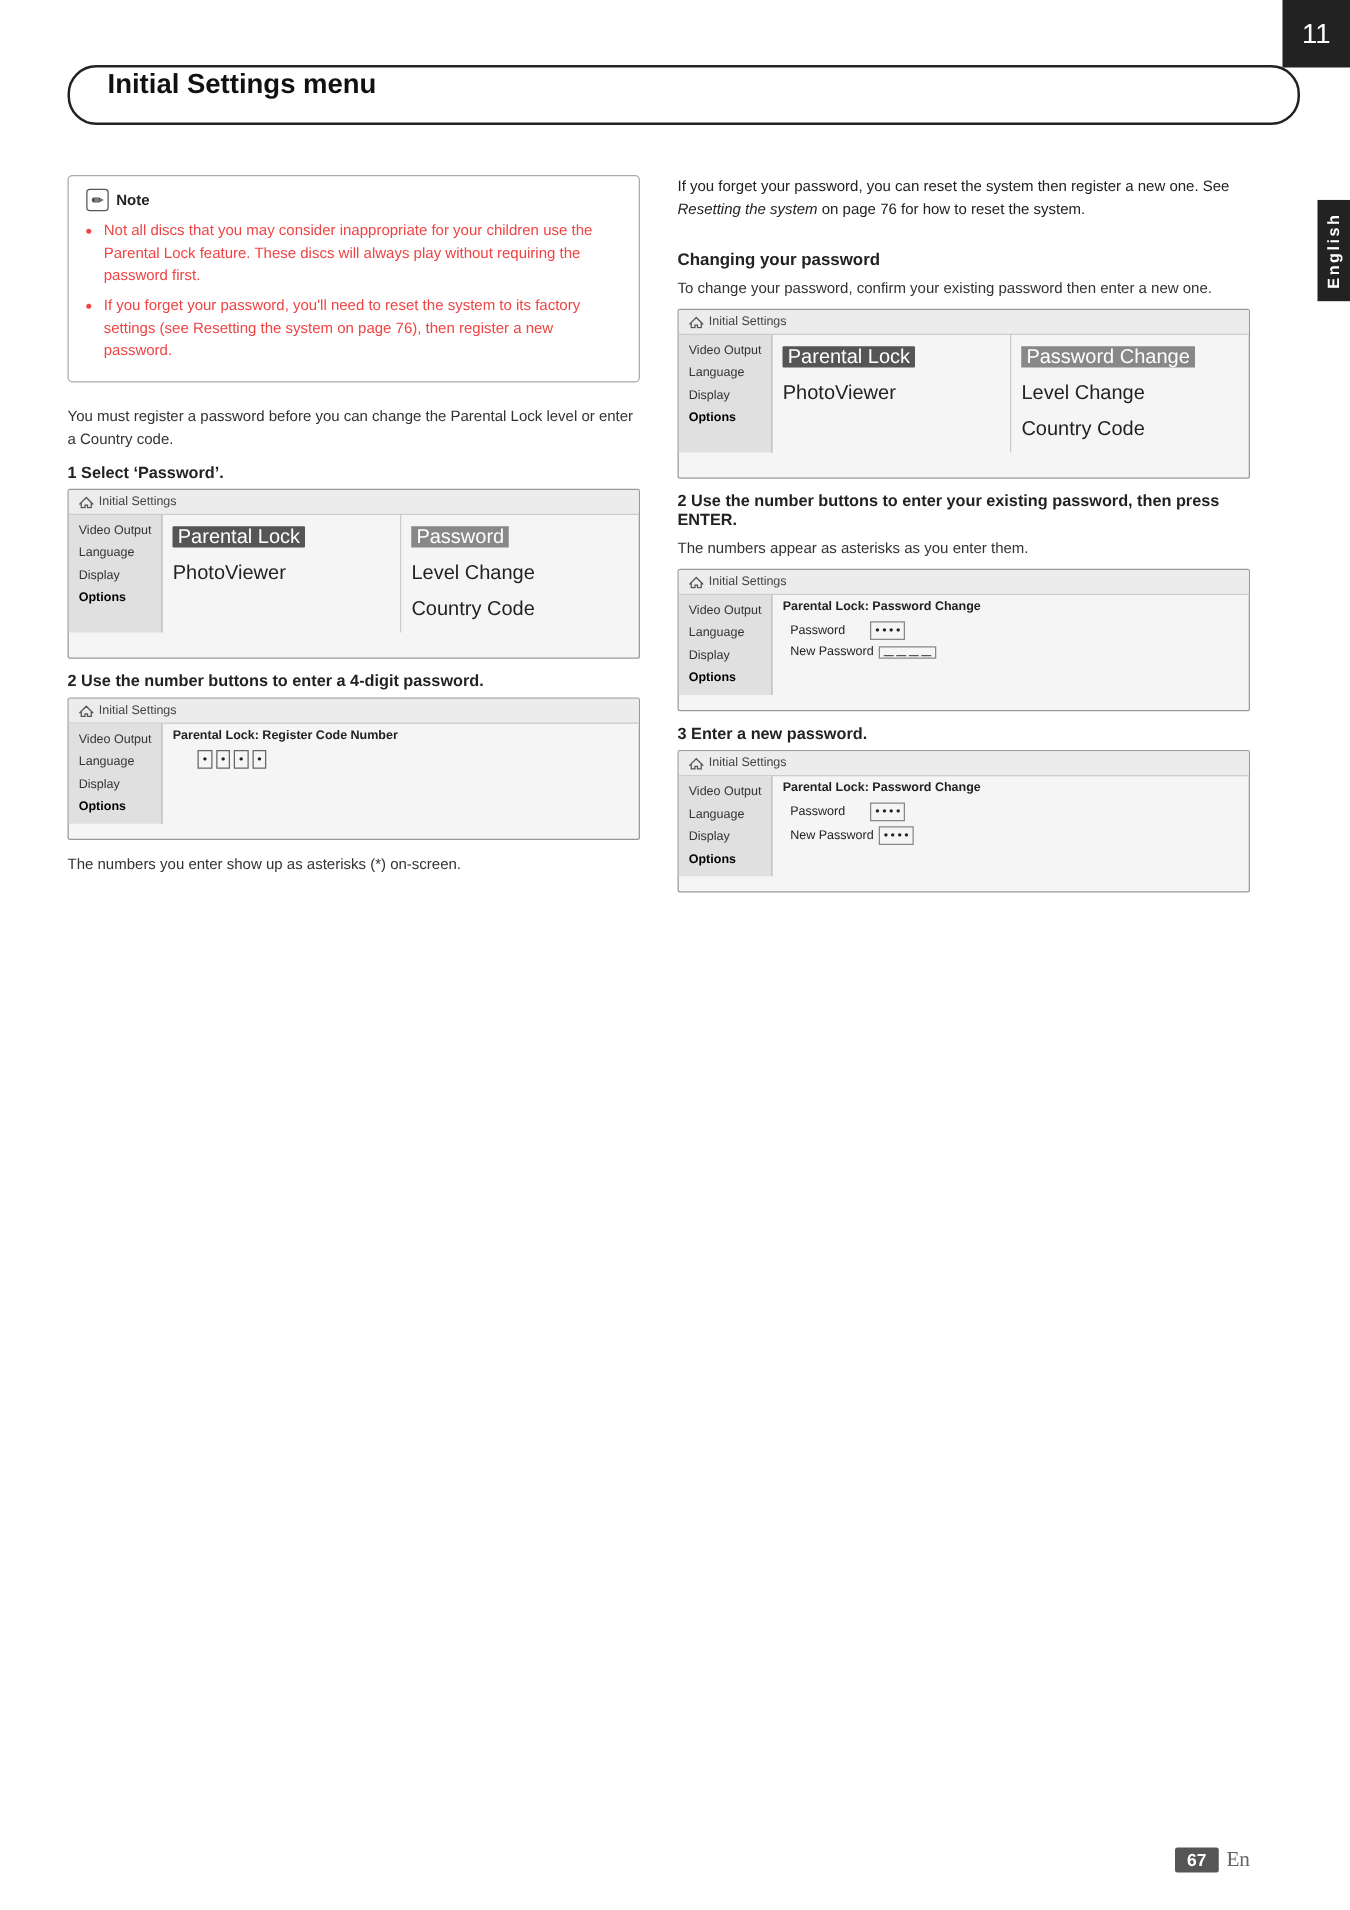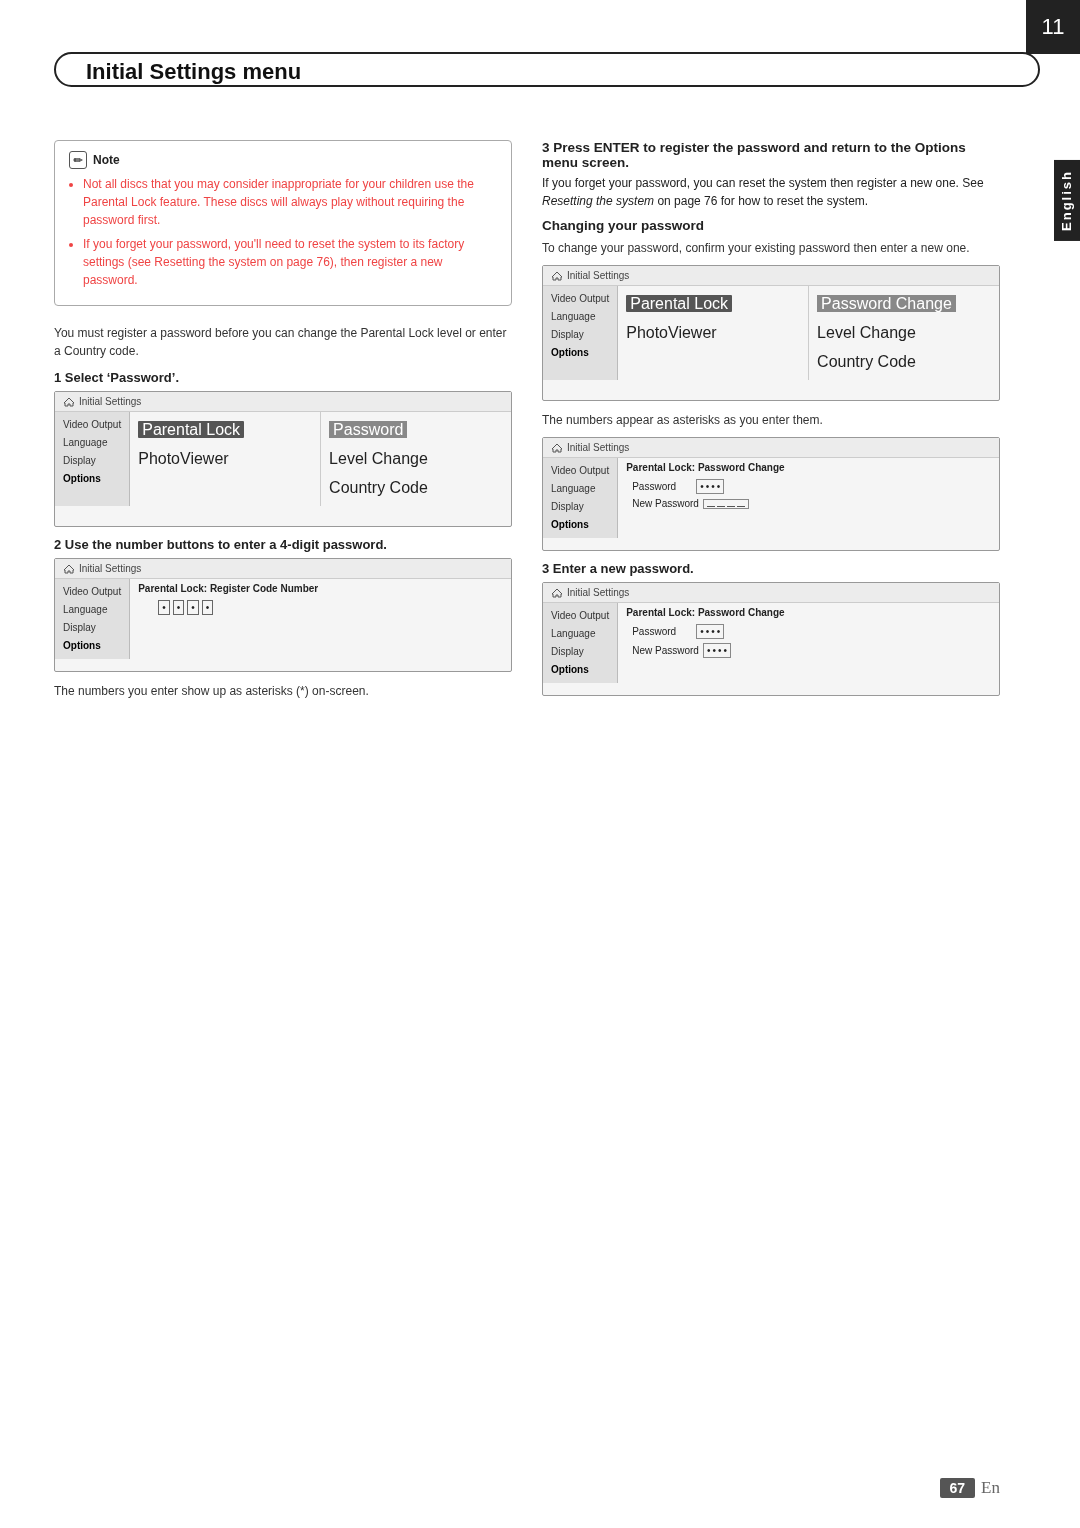--- a/index.html
+++ b/index.html
@@ -45,25 +45,25 @@
       padding: 10px 5px;
       letter-spacing: 2px;
     }
 
     
     .title-bar {
       position: absolute;
       top: 52px;
       left: 54px;
       right: 40px;
-      height: 35px;
+      height: 48px;
       border: 2.5px solid #222;
       border-radius: 23px;
       display: flex;
-      align-items: flex-end;
+      align-items: flex-start;
       padding-left: 30px;
     }
     .title-bar h1 {
       font-size: 22px;
       font-weight: bold;
       color: #111;
     }
 
     
     .content {
@@ -123,21 +123,21 @@
     }
     .note-box ul li {
       margin-bottom: 6px;
     }
 
     
     .section-heading {
       font-size: 13.5px;
       font-weight: bold;
       margin-bottom: 6px;
-      margin-top: 8px;
+      margin-top: 24px;
     }
     .section-para {
       font-size: 12px;
       line-height: 1.5;
       color: #333;
       margin-bottom: 8px;
     }
 
     
     .step-label {
@@ -369,21 +369,20 @@
           </div>
         </div>
         <div style="height:12px"></div>
       </div>
 
       <div class="section-para">The numbers you enter show up as asterisks (*) on-screen.</div>
     </div>
 
     <div class="col-right">
 
-      <div class="step3-header">3   Press ENTER to register the password and return to the Options menu screen.</div>
       <div class="step3-para">
         If you forget your password, you can reset the system then register a new one. See <em>Resetting the system</em> on page 76 for how to reset the system.
       </div>
 
       <div class="section-heading">Changing your password</div>
       <div class="section-para">To change your password, confirm your existing password then enter a new one.</div>
 
 
       <div class="ui-box">
         <div class="ui-box-title">
@@ -407,20 +406,21 @@
             <div class="ui-col">
               <div><span class="highlighted">Password Change</span></div>
               <div>Level Change</div>
               <div>Country Code</div>
             </div>
           </div>
         </div>
         <div style="height:20px"></div>
       </div>
 
+      <div class="step-label">2   Use the number buttons to enter your existing password, then press ENTER.</div>
       <div class="section-para">The numbers appear as asterisks as you enter them.</div>
 
       <div class="ui-box">
         <div class="ui-box-title">
           <svg width="12" height="10" viewBox="0 0 12 10">
             <polygon points="6,1 1,6 2,6 2,9 5,9 5,7 7,7 7,9 10,9 10,6 11,6" fill="none" stroke="#555" stroke-width="1"></polygon>
           </svg>
           <span>Initial Settings</span>
         </div>
         <div class="ui-body">

